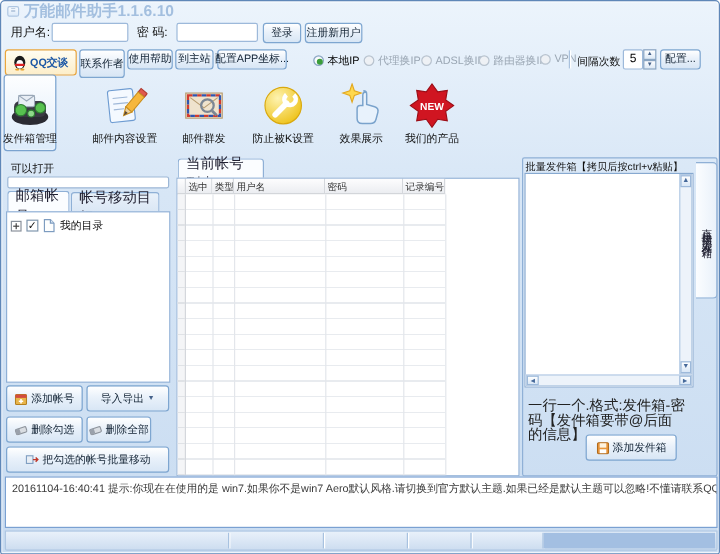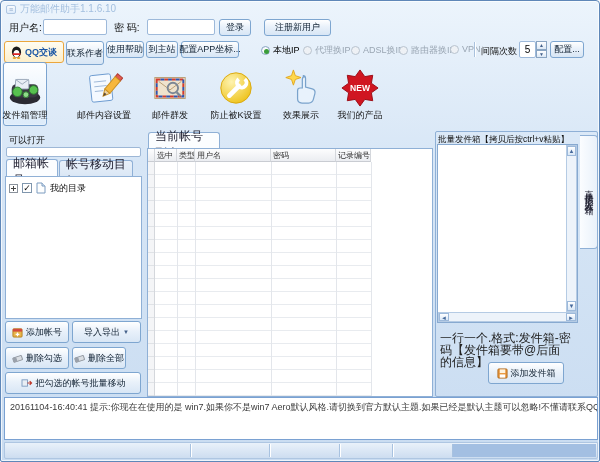--- a/index.html
+++ b/index.html
@@ -16,21 +16,21 @@
     font-size:10px; padding:1px 3px; font-family:inherit; }
   .btn { display:flex; align-items:center; justify-content:center; gap:3px;
     background:linear-gradient(#ffffff,#e9f1fa 45%,#d8e6f5);
     border:1px solid #7ea6d0; border-radius:3px;
     font-size:9px; color:#123; cursor:default; }
   .btn .cap { white-space:nowrap; }
   
   .titlebar { left:0; top:0; width:100%; height:16px; display:flex; align-items:center; padding-left:5px; gap:4px; }
   .title-ico { width:10px; height:9px; border:1px solid #aec6e2; border-radius:2px;
     background:linear-gradient(#f8fbfe,#dceafa); color:#8fa9c9; font-size:7px; line-height:7px; text-align:center; }
-  .title-txt { font-size:10px; font-weight:normal; color:#a3bfdf; }
+  .title-txt { font-size:13px; font-weight:bold; color:#a3bfdf; }
   
   .qqbtn { border:1px solid #eba63c; background:linear-gradient(#fffdf2,#fdeec9);
     color:#1c57a5; font-weight:bold; }
   .radio { display:inline-flex; align-items:center; gap:3px; font-size:9px; }
   .rdot { width:9px; height:9px; border-radius:50%; border:1px solid #8aa5c2;
     background:radial-gradient(#ffffff 30%, #e7eef7); position:relative; }
   .radio.sel .rdot::after { content:""; position:absolute; left:2px; top:2px; width:5px; height:5px;
     border-radius:50%; background:#3a9d3a; }
   .radio.dis { color:#9aa6b3; }
   .radio.dis .rdot { border-color:#b8c3cf; background:#eef1f5; }
@@ -91,21 +91,21 @@
     <span class="title-txt">万能邮件助手1.1.6.10</span>
   </div>
 
   <span class="abs lbl" style="left:8px;top:21px">用户名:</span>
   <input class="abs txt" style="left: 42px; top: 18px; width: 64px; height: 16px;" value="">
   <span class="abs lbl" style="left:113px;top:21px">密 码:</span>
   <input class="abs txt" style="left: 146px; top: 18px; width: 68px; height: 16px;" value="">
   <div class="abs btn" style="left:218px;top:18px;width:32px;height:17px">
     <span class="cap">登录</span>
   </div>
-  <div class="abs btn" style="left:263px;top:18px;width:67px;height:17px">
+  <div class="abs btn" style="left:253px;top:18px;width:48px;height:17px">
     <span class="cap">注册新用户</span>
   </div>
 
   <div class="abs btn qqbtn" style="left:3px;top:40px;width:60px;height:22px">
     <svg width="11" height="13" viewBox="0 0 11 13">
       <ellipse cx="5.5" cy="6" rx="4.6" ry="5.6" fill="#1b1b1b"></ellipse>
       <ellipse cx="5.5" cy="7.6" rx="2.9" ry="3.6" fill="#fff"></ellipse>
       <rect x="1.4" y="7.2" width="8.2" height="1.8" rx="0.9" fill="#d22"></rect>
       <ellipse cx="3.4" cy="12" rx="1.8" ry="1" fill="#e8a12b"></ellipse>
       <ellipse cx="7.6" cy="12" rx="1.8" ry="1" fill="#e8a12b"></ellipse>

